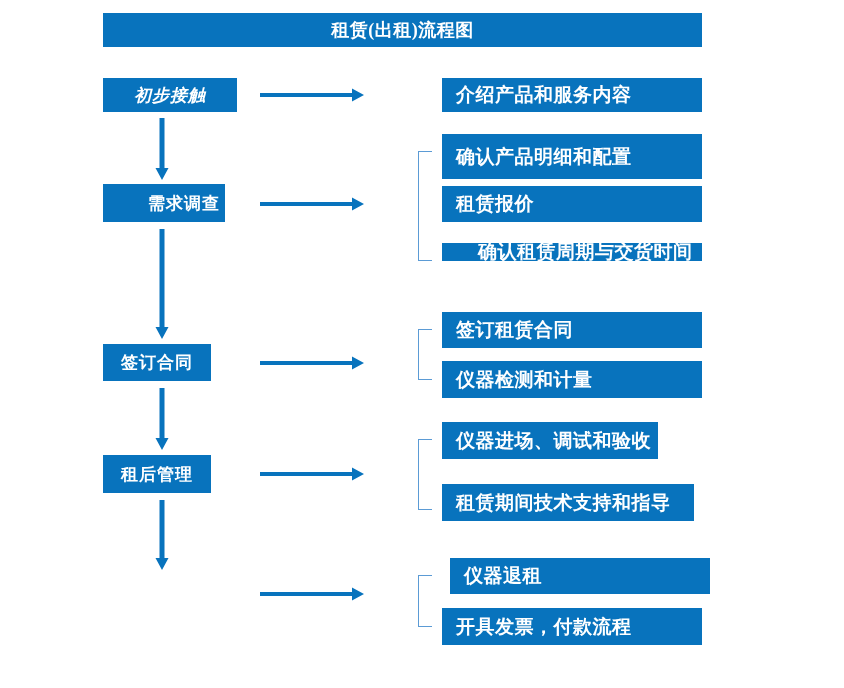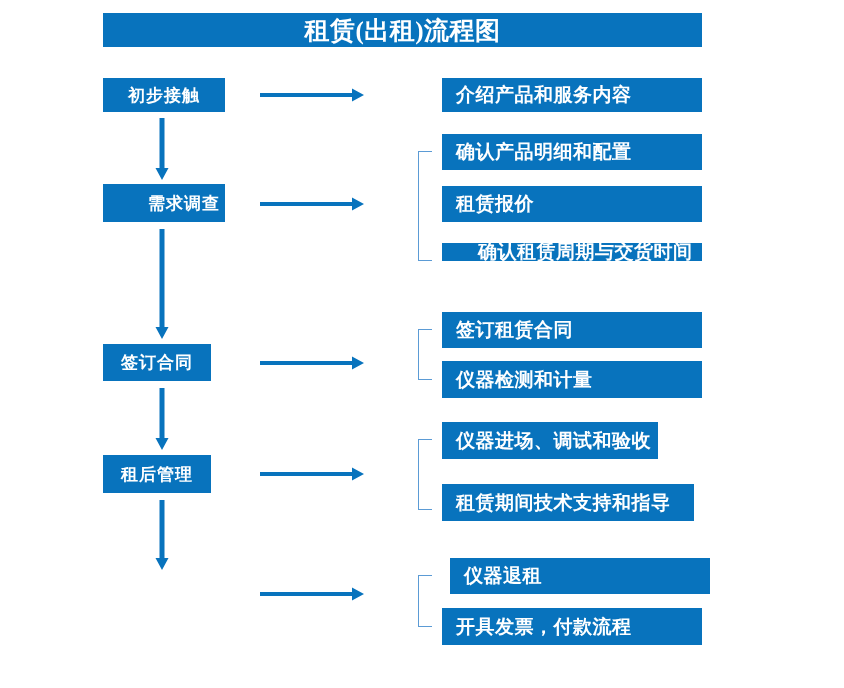--- a/index.html
+++ b/index.html
@@ -22,21 +22,21 @@
 
   
   .title-bar {
     position: absolute;
     left: 103px;
     top: 13px;
     width: 599px;
     height: 34px;
     background: #0873bd;
     color: #ffffff;
-    font-size: 25px;
+    font-size: 18px;
     font-weight: bold;
     display: flex;
     align-items: center;
     justify-content: center;
     letter-spacing: 0.5px;
   }
 
   
   .box {
     position: absolute;
@@ -80,32 +80,32 @@
     border-right: none;
   }
 </style>
 </head>
 <body>
 
 <div id="canvas">
 
   <div class="title-bar">租赁(出租)流程图</div>
 
-  <div class="box stage" style="left:103px; top:78px; width:122px; height:34px;">初步接触</div>
+  <div class="box stage" style="left:103px; top:78px; width:134px; height:34px;font-style:italic;">初步接触</div>
 
   <div class="box stage" style="left:103px; top:184px; width:122px; height:38px;padding-left:40px;">需求调查</div>
 
   <div class="box stage" style="left:103px; top:344px; width:108px; height:37px;">签订合同</div>
 
   <div class="box stage" style="left:103px; top:455px; width:108px; height:38px;">租后管理</div>
 
 
   <div class="box detail" style="left:442px; top:78px; width:260px; height:34px;">介绍产品和服务内容</div>
 
-  <div class="box detail" style="left:442px; top:134px; width:260px; height:36px;">确认产品明细和配置</div>
+  <div class="box detail" style="left:442px; top:134px; width:260px; height:45px;">确认产品明细和配置</div>
 
   <div class="box detail" style="left:442px; top:186px; width:260px; height:36px;">租赁报价</div>
 
   <div class="box detail" style="left:442px; top:243px; width:260px; height:18px;padding-left:36px;">确认租赁周期与交货时间</div>
 
   <div class="box detail" style="left:442px; top:312px; width:260px; height:36px;">签订租赁合同</div>
 
   <div class="box detail" style="left:442px; top:361px; width:260px; height:37px;">仪器检测和计量</div>
 
   <div class="box detail" style="left:442px; top:422px; width:216px; height:37px;">仪器进场、调试和验收</div>

